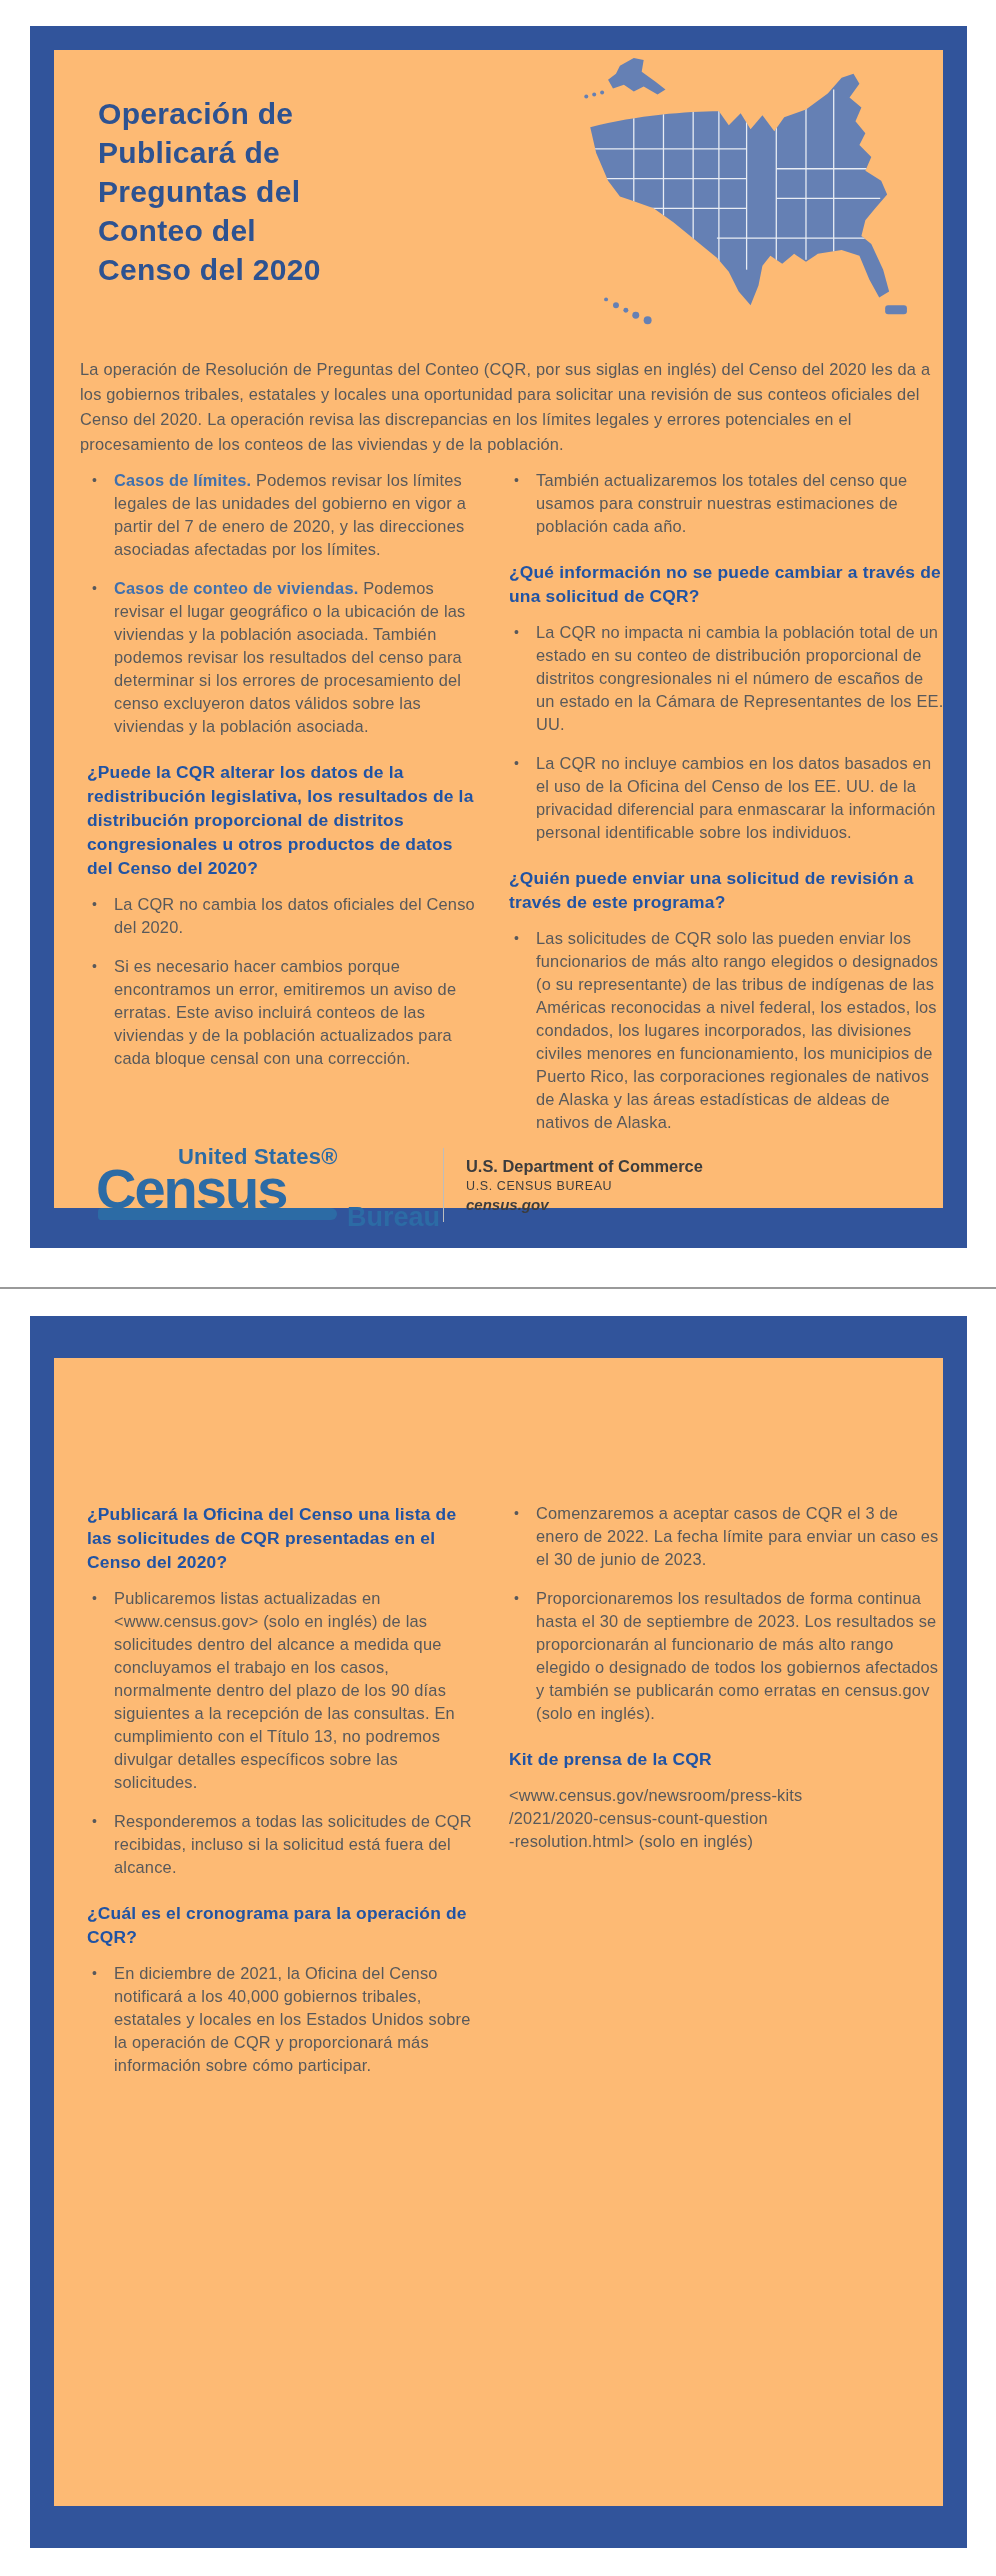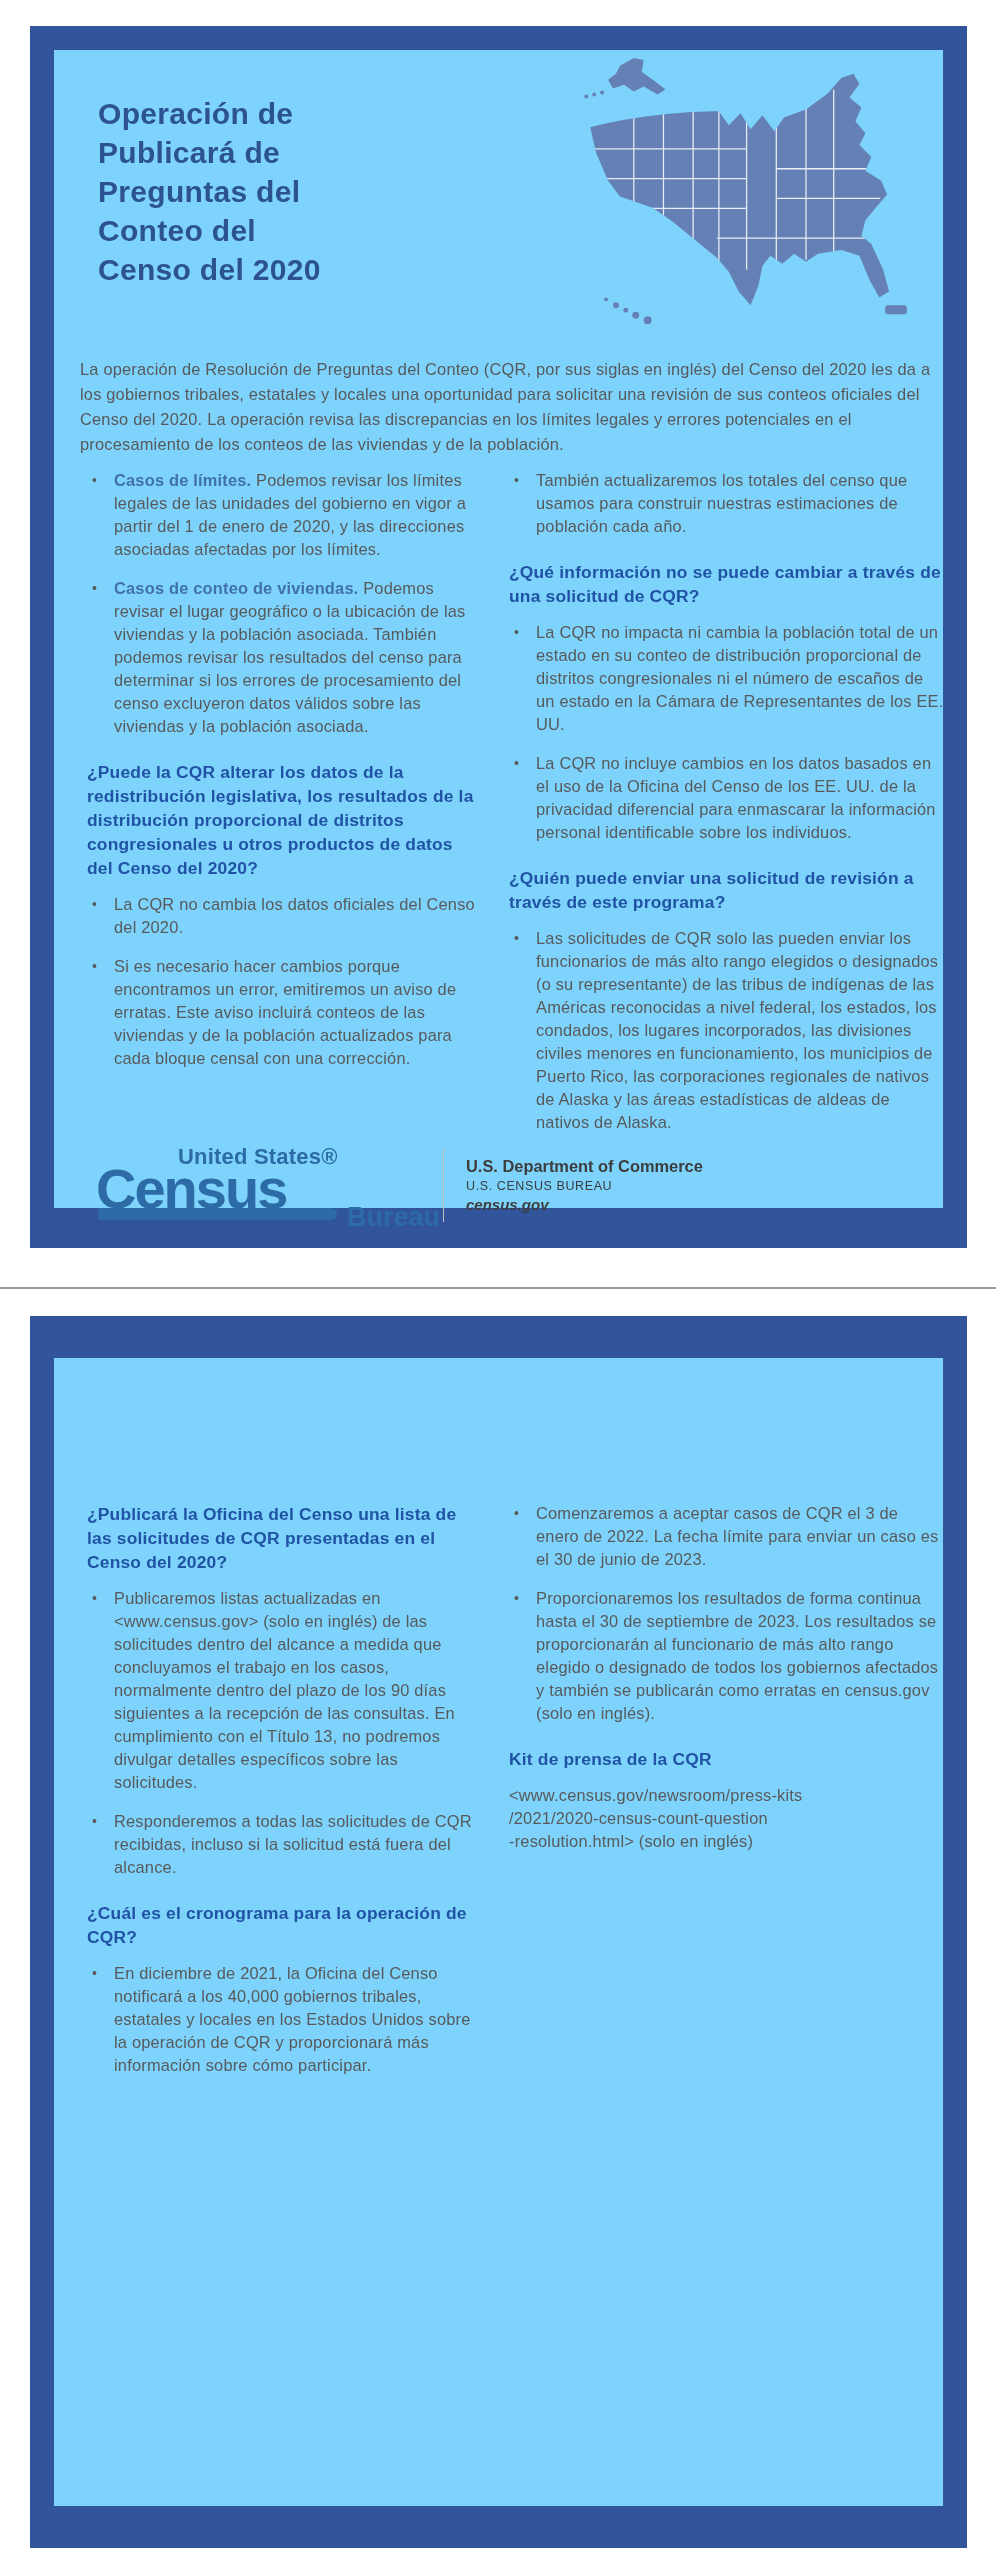--- a/index.html
+++ b/index.html
@@ -1,17 +1,17 @@
 <!DOCTYPE html>
 <html><head>
 <meta charset="utf-8">
 <style>
   html,body{margin:0;padding:0;background:#fff;}
   body{width:997px;height:2576px;position:relative;font-family:"Liberation Sans",sans-serif;}
-  .card{position:absolute;left:30px;width:937px;background:#7dd3fc;border:24px solid #31549b;box-sizing:border-box;}
+  .card{position:absolute;left:30px;width:937px;background:#fdba74;border:24px solid #31549b;box-sizing:border-box;}
   #page1{top:26px;height:1222px;border-bottom-width:40px;}
   #page2{top:1316px;height:1232px;border-top-width:42px;border-bottom-width:42px;}
   .divider{position:absolute;left:0;top:1287px;width:997px;height:2px;background:#9a9a9a;}
   
   .doc-title{position:absolute;left:44px;top:44px;color:#2d5291;font-weight:bold;font-size:30px;line-height:39px;letter-spacing:0.3px;}
   
   .map-wrap{position:absolute;left:514px;top:0px;width:377px;height:287px;}
   
   .intro{position:absolute;left:26px;top:291px;width:859px;color:#58595b;font-size:16.4px;line-height:25px;letter-spacing:0.2px;}
   
@@ -103,21 +103,21 @@
 
       <rect x="320" y="258" width="22" height="9" rx="3" fill="#6580b4"></rect>
     </svg>
   </div>
 
   <p class="intro">La operación de Resolución de Preguntas del Conteo (CQR, por sus siglas en inglés) del Censo del 2020 les da a los gobiernos tribales, estatales y locales una oportunidad para solicitar una revisión de sus conteos oficiales del Censo del 2020. La operación revisa las discrepancias en los límites legales y errores potenciales en el procesamiento de los conteos de las viviendas y de la población.</p>
 
   <div class="col col-left">
     <div class="bullet">
       <span class="lead">Casos de límites.</span>
-      <span>Podemos revisar los límites legales de las unidades del gobierno en vigor a partir del 1 de enero de 2020, y las direcciones asociadas afectadas por los límites.</span>
+      <span>Podemos revisar los límites legales de las unidades del gobierno en vigor a partir del 7 de enero de 2020, y las direcciones asociadas afectadas por los límites.</span>
     </div>
     <div class="bullet">
       <span class="lead">Casos de conteo de viviendas.</span>
       <span>Podemos revisar el lugar geográfico o la ubicación de las viviendas y la población asociada. También podemos revisar los resultados del censo para determinar si los errores de procesamiento del censo excluyeron datos válidos sobre las viviendas y la población asociada.</span>
     </div>
     <div class="q">¿Puede la CQR alterar los datos de la redistribución legislativa, los resultados de la distribución proporcional de distritos congresionales u otros productos de datos del Censo del 2020?</div>
     <div class="bullet">
       <span>La CQR no cambia los datos oficiales del Censo del 2020.</span>
     </div>
     <div class="bullet">

